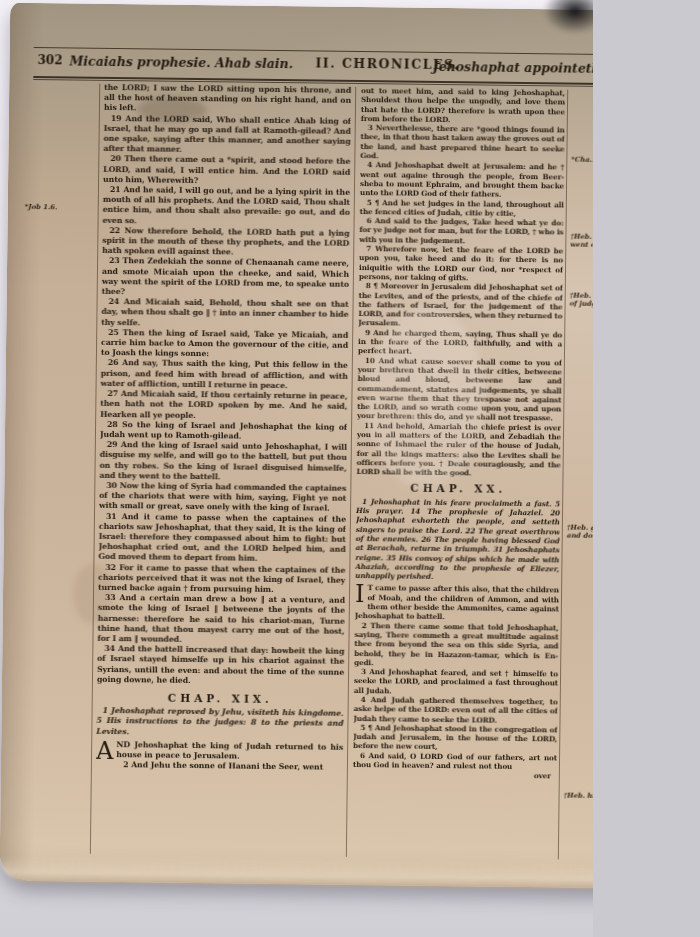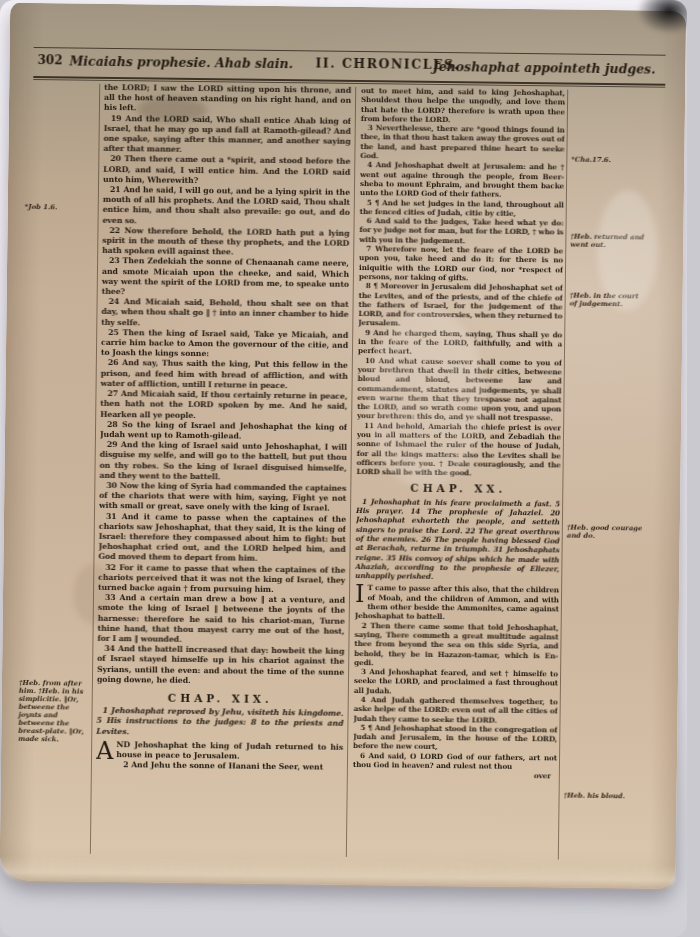--- a/index.html
+++ b/index.html
@@ -1,18 +1,18 @@
 <!DOCTYPE html>
 <html><head>
 <meta charset="utf-8">
 <style>
   html,body{margin:0;padding:0;background:#c9c9cf;}
-  .photo{position:relative;width:687px;height:937px;overflow:hidden;
+  .photo{position:relative;width:593px;height:937px;overflow:hidden;
     background:linear-gradient(180deg,#f3f1f6 0%,#edebf1 45%,#e4e2e8 72%,#d6d5db 86%,#cfcfd5 100%);
-    font-family:"DejaVu Serif",serif;border-radius:14px;}
+    font-family:"DejaVu Serif",serif;}
   .page{position:absolute;left:7px;top:6px;width:676px;height:878px;
     transform:rotate(0.7deg);transform-origin:40% 30%;
     border-radius:10px 16px 18px 34px/12px 14px 22px 26px;
     background:
       radial-gradient(120% 55% at 85% 32%, rgba(255,250,242,.28), rgba(255,255,255,0) 62%),
       linear-gradient(90deg, rgba(86,70,52,.22), rgba(86,70,52,0) 5%, rgba(86,70,52,0) 96%, rgba(120,100,80,.18)),
       linear-gradient(180deg,#a29683 0%,#ab9d87 8%,#bca78f 20%,#c7b098 33%,#cab39b 55%,#cfb9a0 74%,#d7c3a9 92%,#dcc9af 100%);
     box-shadow:0 10px 18px rgba(60,55,72,.38), inset 0 -14px 22px rgba(120,95,70,.18);}
   .content{position:absolute;inset:0;color:#241b12;filter:blur(.32px);}
   .rule-top{position:absolute;left:24px;right:20px;top:44px;height:1px;background:rgba(46,34,22,.8);}
@@ -68,21 +68,20 @@
       </div>
 
       <div class="rule-dbl"></div>
 
       <div class="vr v1"></div>
       <div class="vr v2"></div>
       <div class="vr v3"></div>
 
       <div class="notes notes-left">
         <div class="mnote" style="top:84px">*Job 1.6.</div>
-        <div class="mnote" style="top:560px">†Heb. from after him. †Heb. in his simplicitie. ‖Or, betweene the joynts and betweene the breast-plate. ‖Or, made sick.</div>
       </div>
 
       <div class="notes notes-right">
         <div class="mnote" style="top:30px">*Cha.17.6.</div>
         <div class="mnote" style="top:107px">†Heb. returned and went out.</div>
         <div class="mnote" style="top:166px">†Heb. in the court of judgement.</div>
         <div class="mnote" style="top:398px">†Heb. good courage and do.</div>
         <div class="mnote" style="top:666px">†Heb. his bloud.</div>
       </div>
 

